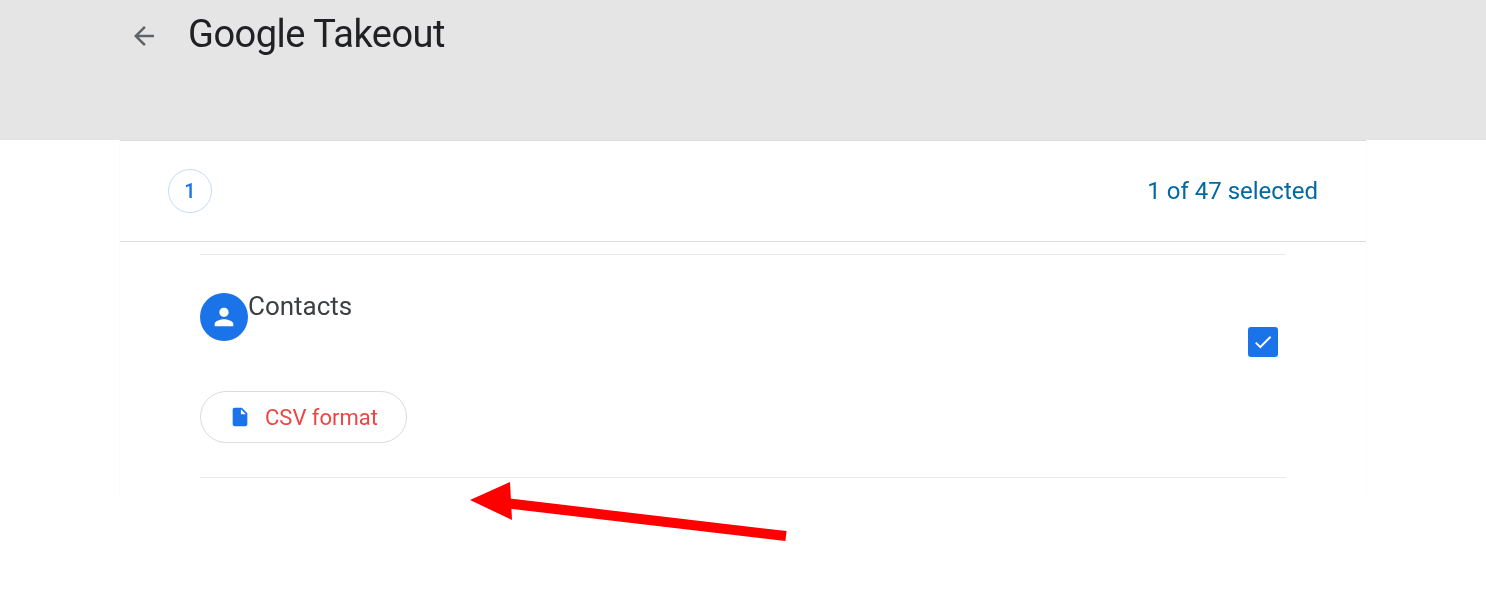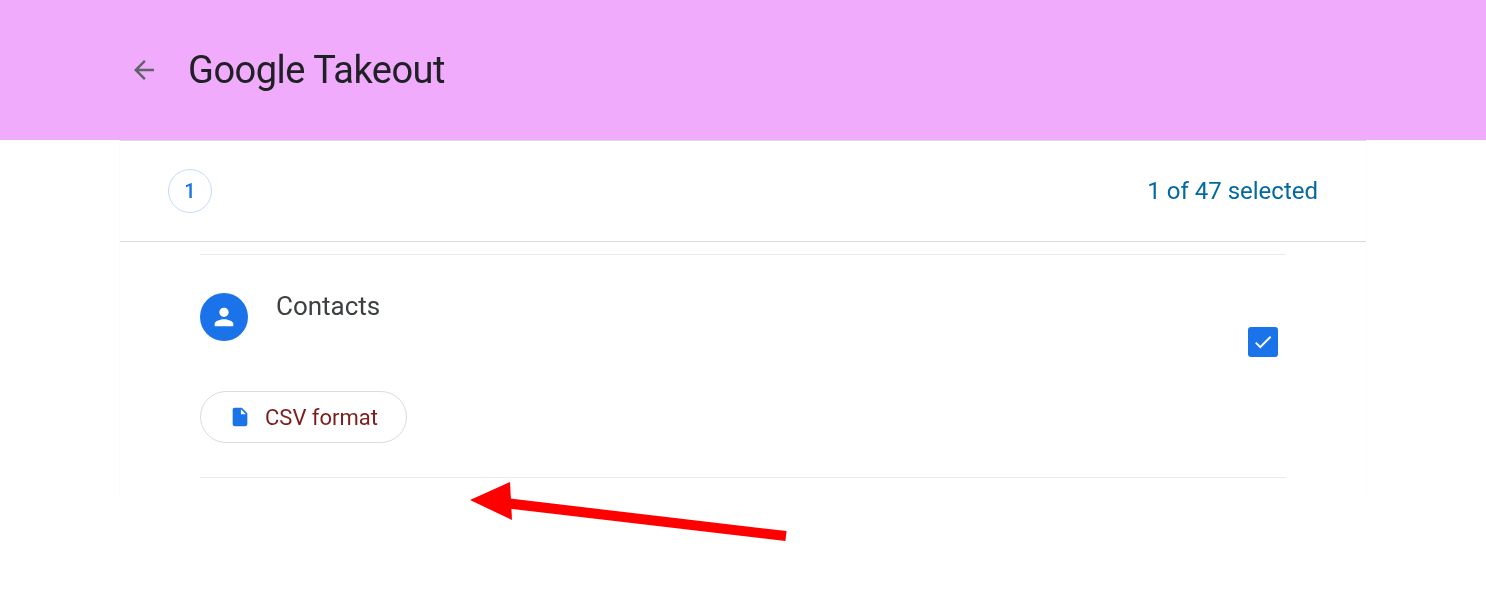--- a/index.html
+++ b/index.html
@@ -10,24 +10,24 @@
     body {
       font-family: 'Google Sans', Roboto, Arial, sans-serif;
       background: #fff;
       width: 1486px;
       height: 596px;
       overflow: hidden;
       position: relative;
     }
     .header {
       display: flex;
-      align-items: center;
-      padding: 3px 24px;
+      align-items: flex-start;
+      padding: 12px 24px;
       height: 140px;
-      background: #f0abfc;
+      background: #e5e5e5;
       position: relative;
       z-index: 10;
     }
     .back-arrow {
       width: 48px;
       height: 48px;
       display: flex;
       align-items: center;
       justify-content: center;
       cursor: pointer;
@@ -105,21 +105,20 @@
     .content-area {
       padding: 12px 80px 20px 80px;
     }
     .divider-top {
       border-top: 1px solid #e8eaed;
       margin-bottom: 36px;
     }
     .service-row {
       display: flex;
       align-items: flex-start;
-      gap: 28px;
       margin-bottom: 34px;
     }
     .service-icon {
       width: 48px;
       height: 48px;
       border-radius: 50%;
       background: #1a73e8;
       display: flex;
       align-items: center;
       justify-content: center;
@@ -165,21 +164,21 @@
       align-items: center;
       gap: 14px;
       padding: 12px 28px;
       border: 1px solid #dadce0;
       border-radius: 100px;
       cursor: pointer;
       margin-left: 0;
     }
     .format-label {
       font-size: 22px;
-      color: #7f1d1d;
+      color: #ef4444;
     }
     .divider-bottom {
       border-top: 1px solid #e8eaed;
       margin-top: 34px;
     }
     .annotation-arrow {
       position: absolute;
       top: 476px;
       left: 466px;
       z-index: 20;

